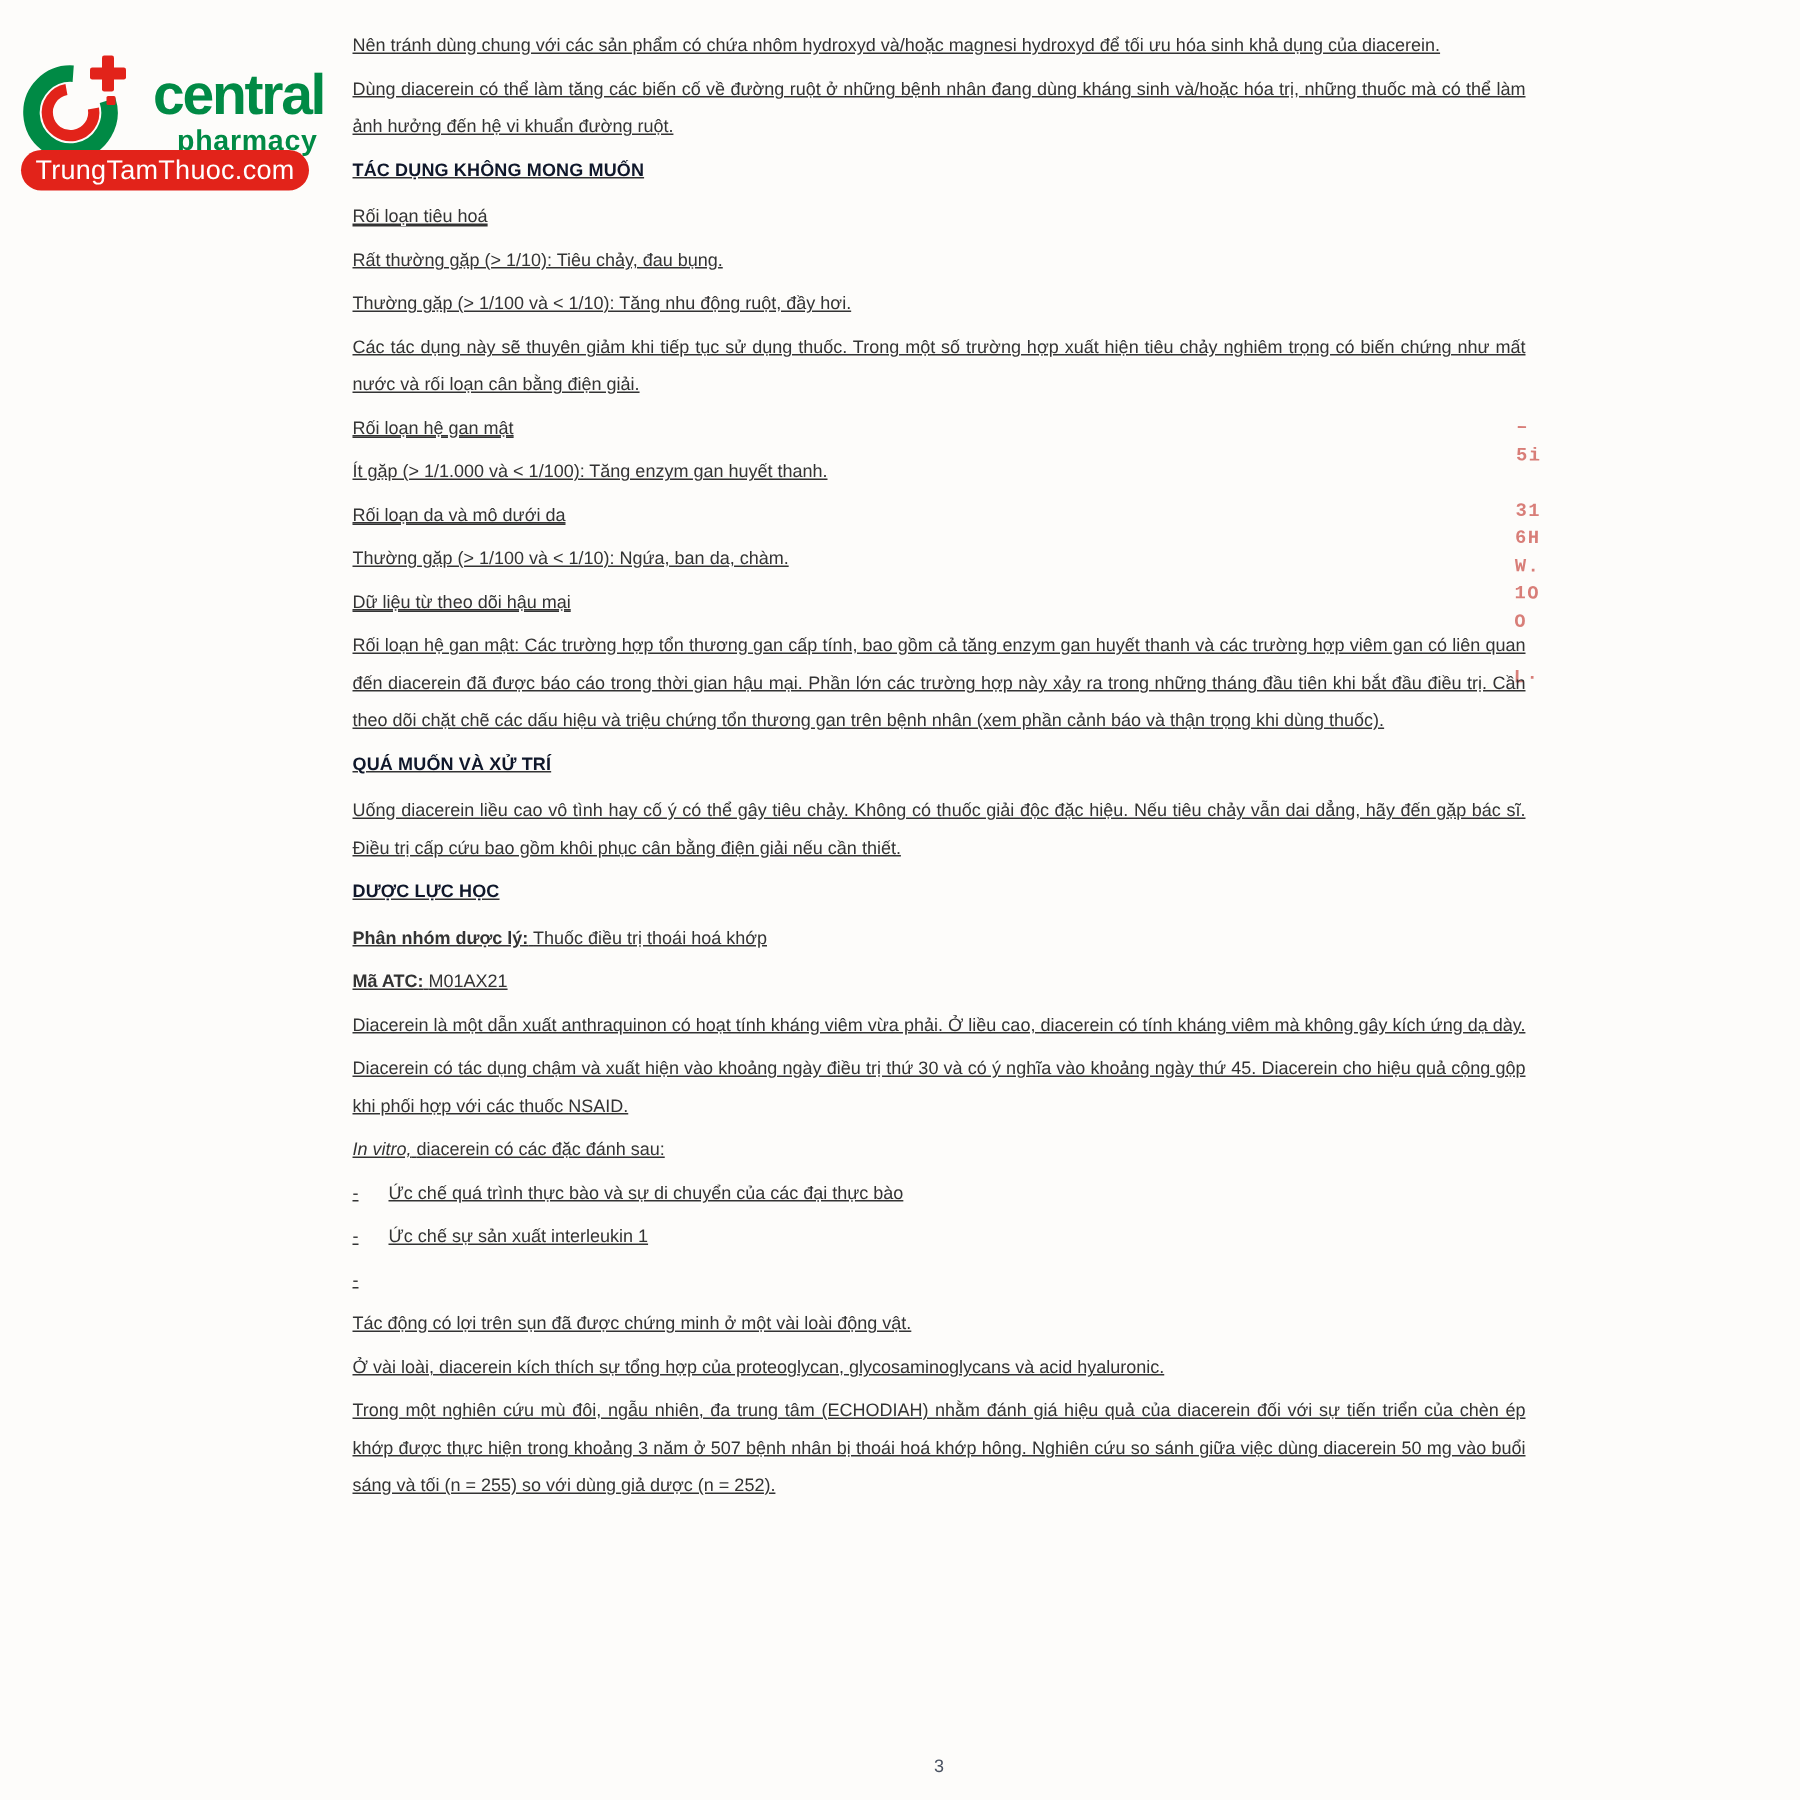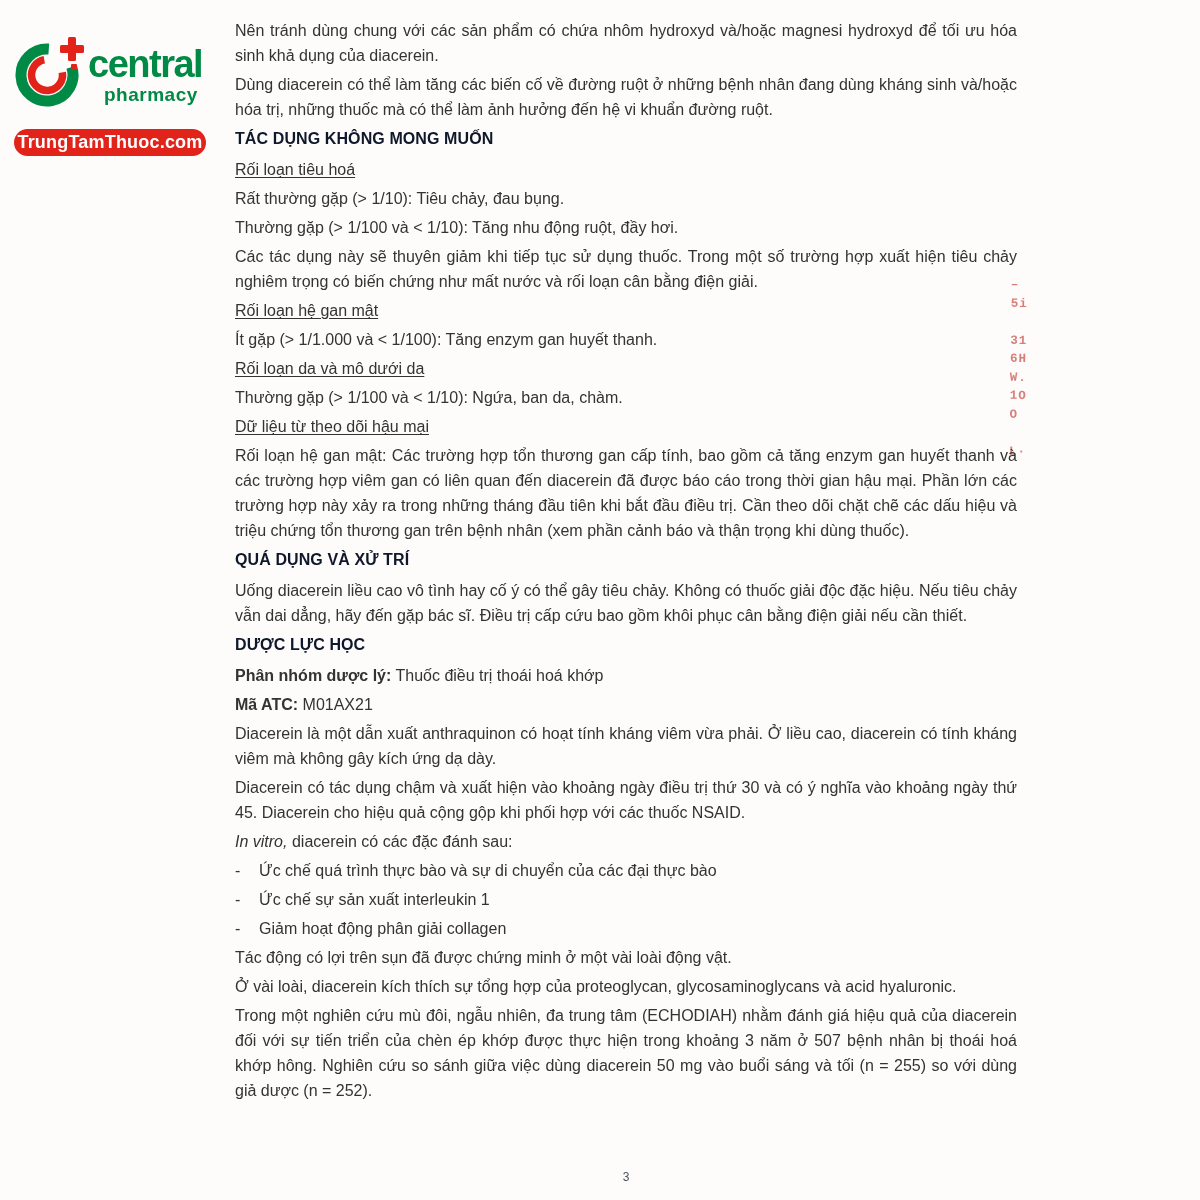--- a/index.html
+++ b/index.html
@@ -8,40 +8,40 @@
     background:#fdfcfa;
     font-family:"Liberation Sans","DejaVu Sans",sans-serif;
     color:#333333;
     position:relative;
     overflow:hidden;
   }
 
   
   .logo { position:absolute; left:14px; top:34px; width:210px; height:112px; }
   .logo-mark { position:absolute; left:0; top:0; }
-  .logo-text { position:absolute; left:74px; top:10px; }
+  .logo-text { position:absolute; left:88px; top:10px; }
   .brand {
     font-size:38px; font-weight:700; letter-spacing:-1.5px;
     line-height:40px; color:var(--logo-green);
   }
   .tagline {
     font-size:19px; font-weight:700; letter-spacing:0.5px;
     line-height:20px; color:var(--logo-green); margin-left:16px; margin-top:1px;
   }
   .site-pill {
-    position:absolute; left:0; top:95px; width:192px; height:27px;
+    position:absolute; left:0; top:66px; width:192px; height:27px;
     background:var(--logo-red); color:#ffffff; border-radius:14px;
-    font-size:18px; font-weight:700; text-align:center; line-height:27px;
+    font-size:18px; font-weight:400; text-align:center; line-height:27px;
     letter-spacing:0.2px;
   }
 
   
   .content {
     position:absolute; left:235px; top:18px; width:782px;
-    font-size:16px; line-height:25px;
+    font-size:12px; line-height:25px;text-decoration:underline;
   }
   .para  { margin:0 0 4px; text-align:justify; }
   .line  { margin:0 0 4px; text-align:left; }
   .heading {
     margin:4px 0 6px; font-weight:700; color:#0f172a; text-align:left;
     letter-spacing:0.1px;
   }
   .subheading {
     margin:0 0 4px; text-decoration:underline; text-underline-offset:2px;
     text-align:left;
@@ -116,21 +116,21 @@
 
     <p class="subheading">Rối loạn hệ gan mật</p>
     <p class="line">Ít gặp (&gt; 1/1.000 và &lt; 1/100): Tăng enzym gan huyết thanh.</p>
 
     <p class="subheading">Rối loạn da và mô dưới da</p>
     <p class="line">Thường gặp (&gt; 1/100 và &lt; 1/10): Ngứa, ban da, chàm.</p>
 
     <p class="subheading">Dữ liệu từ theo dõi hậu mại</p>
     <p class="para">Rối loạn hệ gan mật: Các trường hợp tổn thương gan cấp tính, bao gồm cả tăng enzym gan huyết thanh và các trường hợp viêm gan có liên quan đến diacerein đã được báo cáo trong thời gian hậu mại. Phần lớn các trường hợp này xảy ra trong những tháng đầu tiên khi bắt đầu điều trị. Cần theo dõi chặt chẽ các dấu hiệu và triệu chứng tổn thương gan trên bệnh nhân (xem phần cảnh báo và thận trọng khi dùng thuốc).</p>
 
-    <p class="heading">QUÁ DỤNG VÀ XỬ TRÍ</p>
+    <p class="heading">QUÁ MUỐN VÀ XỬ TRÍ</p>
     <p class="para">Uống diacerein liều cao vô tình hay cố ý có thể gây tiêu chảy. Không có thuốc giải độc đặc hiệu. Nếu tiêu chảy vẫn dai dẳng, hãy đến gặp bác sĩ. Điều trị cấp cứu bao gồm khôi phục cân bằng điện giải nếu cần thiết.</p>
 
     <p class="heading">DƯỢC LỰC HỌC</p>
 
     <p class="line labeled">
       <b>Phân nhóm dược lý:</b>
       <span>Thuốc điều trị thoái hoá khớp</span>
     </p>
     <p class="line labeled">
       <b>Mã ATC:</b>
@@ -148,21 +148,20 @@
     <div class="bullet">
       <span class="dash">-</span>
       <span class="btext">Ức chế quá trình thực bào và sự di chuyển của các đại thực bào</span>
     </div>
     <div class="bullet">
       <span class="dash">-</span>
       <span class="btext">Ức chế sự sản xuất interleukin 1</span>
     </div>
     <div class="bullet">
       <span class="dash">-</span>
-      <span class="btext">Giảm hoạt động phân giải collagen</span>
     </div>
 
     <p class="line">Tác động có lợi trên sụn đã được chứng minh ở một vài loài động vật.</p>
     <p class="line">Ở vài loài, diacerein kích thích sự tổng hợp của proteoglycan, glycosaminoglycans và acid hyaluronic.</p>
 
     <p class="para">Trong một nghiên cứu mù đôi, ngẫu nhiên, đa trung tâm (ECHODIAH) nhằm đánh giá hiệu quả của diacerein đối với sự tiến triển của chèn ép khớp được thực hiện trong khoảng 3 năm ở 507 bệnh nhân bị thoái hoá khớp hông. Nghiên cứu so sánh giữa việc dùng diacerein 50 mg vào buổi sáng và tối (n = 255) so với dùng giả dược (n = 252).</p>
 
   </div>
 
   <div class="page-number">3</div>

